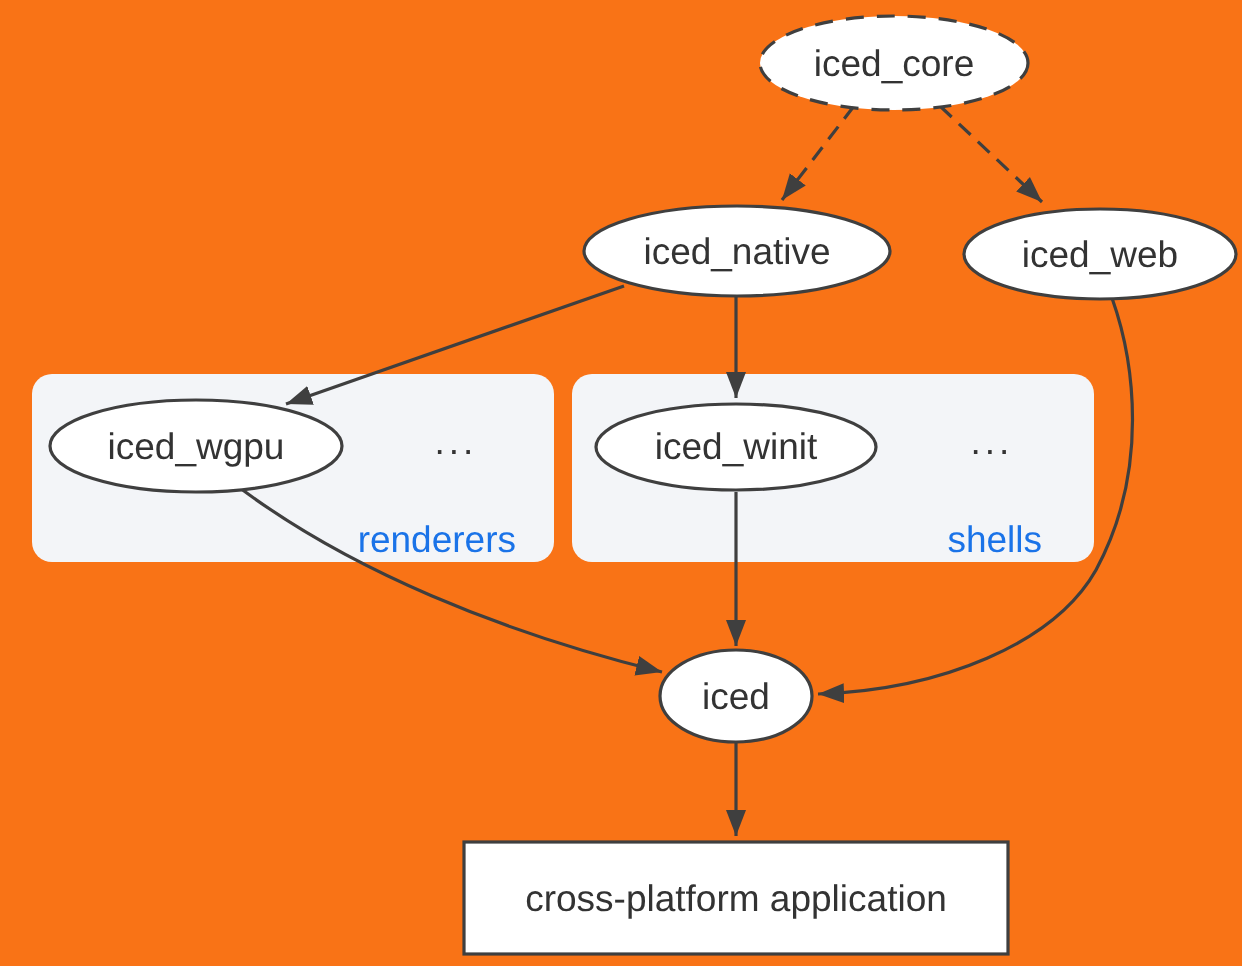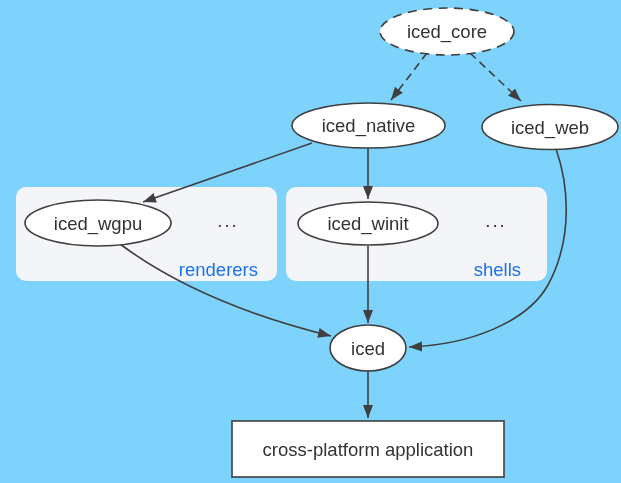--- a/index.html
+++ b/index.html
@@ -4,21 +4,21 @@
 <style>
   html, body {
     margin: 0;
     padding: 0;
     background: #ffffff;
   }
   .canvas {
     position: relative;
     width: 621px;
     height: 483px;
-    background: #7dd3fc;
+    background: #f97316;
     font-family: "Liberation Sans", sans-serif;
   }
   svg { display: block; }
 
   .group-box {
     stroke: none;
   }
   .node {
     fill: #ffffff;
     stroke: #3f3f3f;

